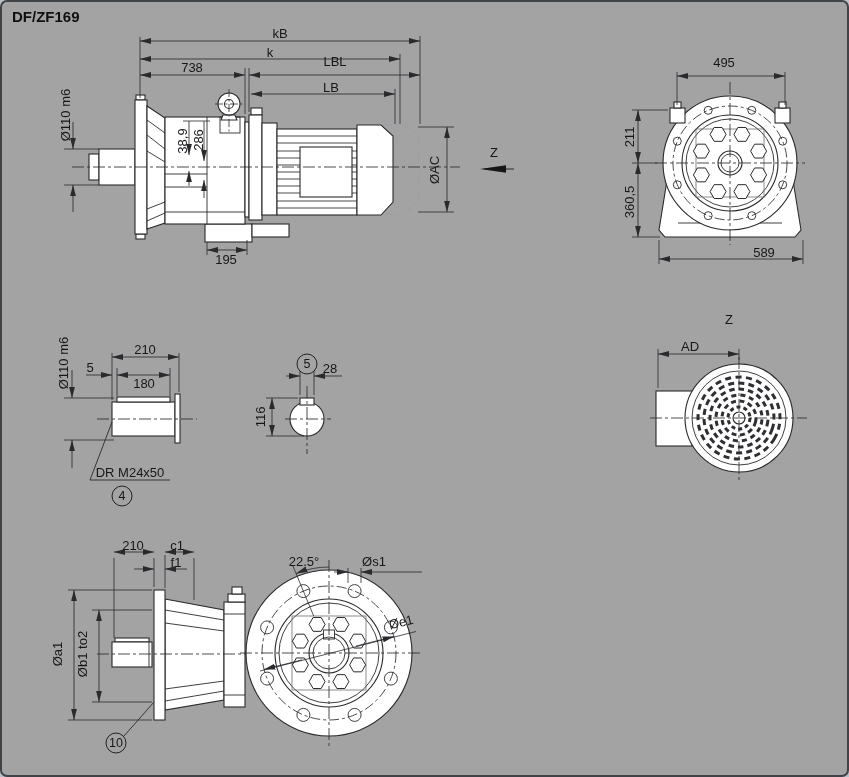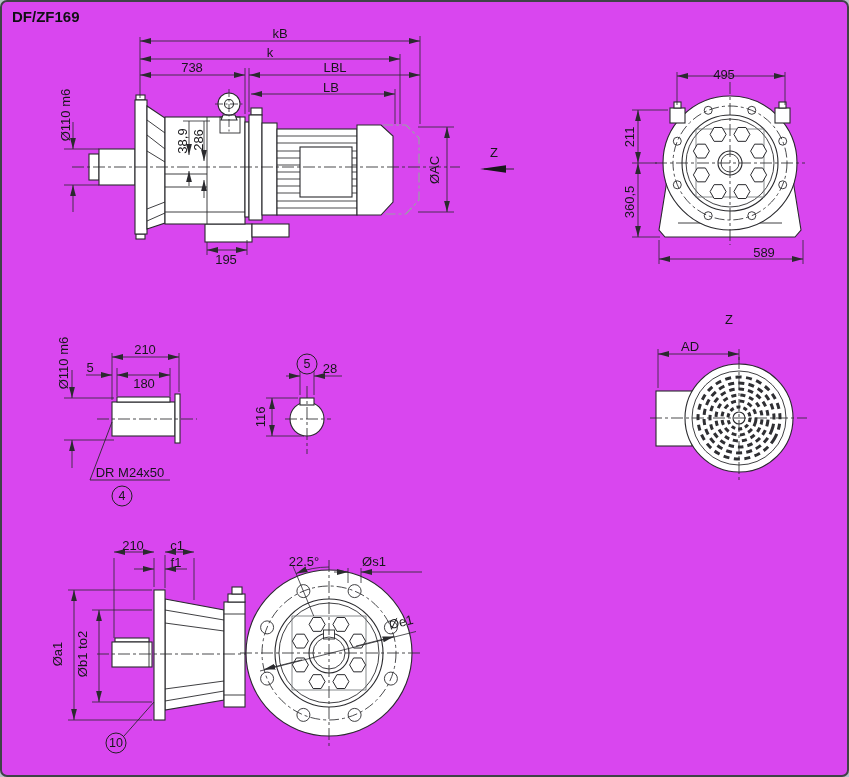--- a/index.html
+++ b/index.html
@@ -1,20 +1,20 @@
 <!DOCTYPE html>
 <html><head>
 <meta charset="utf-8">
 <style>
   html,body{margin:0;padding:0;background:#b9c2ca;}
   #canvas{
     position:relative;
     width:849px;height:777px;
     box-sizing:border-box;
-    background:#d946ef;
+    background:#a3a3a3;
     border:2px solid #3f4347;
     border-radius:7px;
     overflow:hidden;
     font-family:"Liberation Sans",sans-serif;
   }
   #drawing{position:absolute;left:0;top:0;}
   .lbl{
     position:absolute;
     font:13px/1 "Liberation Sans",sans-serif;
     color:#17171a;
@@ -377,30 +377,30 @@
         <line x1="354" y1="644.1" x2="392" y2="634.5" marker-end="url(#arw)"></line>
       </g>
     </g>
   </svg>
 
   <div class="title">DF/ZF169</div>
 
   <div class="lbl" style="left:278px;top:31px">kB</div>
   <div class="lbl" style="left:268px;top:50px">k</div>
   <div class="lbl" style="left:190px;top:65px">738</div>
-  <div class="lbl" style="left:333px;top:65px">LBL</div>
+  <div class="lbl" style="left:333px;top:59px">LBL</div>
   <div class="lbl" style="left:329px;top:85px">LB</div>
   <div class="lbl rot" style="left:63px;top:113px">Ø110 m6</div>
   <div class="lbl rot" style="left:180px;top:139px">38,9</div>
   <div class="lbl rot" style="left:196px;top:138px">286</div>
   <div class="lbl rot" style="left:432px;top:168px">ØAC</div>
   <div class="lbl" style="left:492px;top:150px">Z</div>
   <div class="lbl" style="left:224px;top:257px">195</div>
 
-  <div class="lbl" style="left:722px;top:72px">495</div>
+  <div class="lbl" style="left:722px;top:60px">495</div>
   <div class="lbl rot" style="left:627px;top:135px">211</div>
   <div class="lbl rot" style="left:627px;top:200px">360,5</div>
   <div class="lbl" style="left:762px;top:250px">589</div>
 
   <div class="lbl" style="left:727px;top:317px">Z</div>
   <div class="lbl" style="left:688px;top:344px">AD</div>
 
   <div class="lbl" style="left:143px;top:347px">210</div>
   <div class="lbl" style="left:88px;top:365px">5</div>
   <div class="lbl" style="left:142px;top:381px">180</div>

